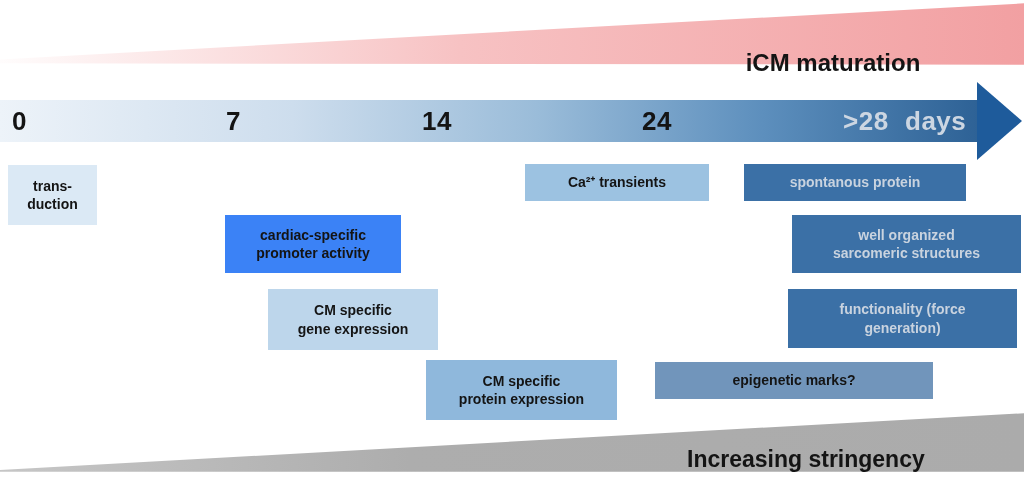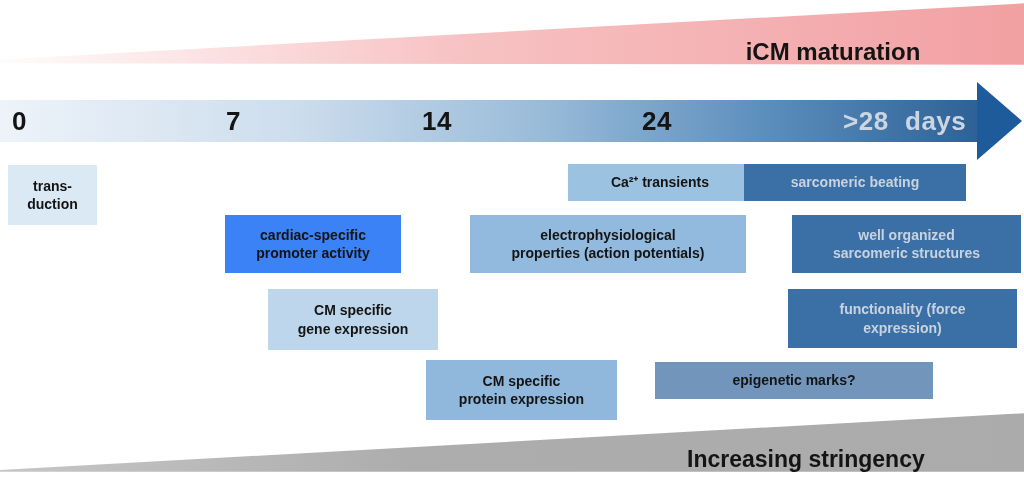--- a/index.html
+++ b/index.html
@@ -8,21 +8,21 @@
     font-family:"Liberation Sans", sans-serif; overflow:hidden;
   }
 
   
   .wedge-top {
     position:absolute; left:0; top:0; width:1024px; height:66px;
     background:linear-gradient(90deg, rgba(247,200,201,0.05) 0%, #f7c2c3 45%, #f2a0a2 100%);
     clip-path:polygon(0 90%, 100% 5%, 100% 98%, 0 96%);
   }
   .icm-title {
-    position:absolute; left:740px; top:38px; width:186px;
+    position:absolute; left:740px; top:49px; width:186px;
     font-size:24px; font-weight:bold; color:#141414; text-align:center;
   }
 
   
   .tl-bar {
     position:absolute; left:0; top:100px; width:977px; height:42px;
     background:linear-gradient(90deg, #edf3f9 0%, #cddded 30%, #9abcd9 55%, #5d8fbd 78%, #2e6296 100%);
   }
   .tl-head {
     position:absolute; left:977px; top:82px; width:0; height:0;
@@ -40,21 +40,21 @@
   
   .box {
     position:absolute; display:flex; align-items:center; justify-content:center;
     text-align:center; font-weight:bold; font-size:14px; line-height:1.32;
     white-space:pre-line;
   }
   .b1  { left:8px;   top:165px; width:89px;  height:60px; }
   .b2  { left:225px; top:215px; width:176px; height:58px; }
   .b3  { left:268px; top:289px; width:170px; height:61px; }
   .b4  { left:426px; top:360px; width:191px; height:60px; }
-  .b5  { left:568px; top:164px; width:184px; height:37px; }
+  .b5  { left:525px; top:164px; width:184px; height:37px; }
   .b6  { left:470px; top:215px; width:276px; height:58px; }
   .b7  { left:655px; top:362px; width:278px; height:37px; }
   .b8  { left:744px; top:164px; width:222px; height:37px; }
   .b9  { left:792px; top:215px; width:229px; height:58px; }
   .b10 { left:788px; top:289px; width:229px; height:59px; }
 
   
   .wedge-bottom {
     position:absolute; left:0; top:412px; width:1024px; height:61px;
     background:linear-gradient(90deg, #c6c6c6 0%, #adadad 40%, #ababab 100%);
@@ -84,25 +84,23 @@
 
   <div class="box b1" style="background-color: rgb(219, 233, 245); color: rgb(20, 20, 20);">trans-
 duction</div>
   <div class="box b2" style="background-color: #3b82f6; color: rgb(20, 20, 20);">cardiac-specific
 promoter activity</div>
   <div class="box b3" style="background-color: rgb(189, 214, 235); color: rgb(20, 20, 20);">CM specific
 gene expression</div>
   <div class="box b4" style="background-color: rgb(143, 184, 220); color: rgb(20, 20, 20);">CM specific
 protein expression</div>
   <div class="box b5" style="background-color: rgb(156, 194, 225); color: rgb(20, 20, 20);">Ca²⁺ transients</div>
-  <div class="box b6" style="background-color: rgb(146, 186, 222); color: rgb(20, 20, 20);">electrophysiological
-properties (action potentials)</div>
   <div class="box b7" style="background-color: rgb(113, 149, 187); color: rgb(20, 20, 20);">epigenetic marks?</div>
-  <div class="box b8" style="background-color: rgb(59, 112, 166); color: rgb(201, 211, 223);">sarcomeric beating</div>
+  <div class="box b8" style="background-color: rgb(59, 112, 166); color: rgb(201, 211, 223);">spontanous protein</div>
   <div class="box b9" style="background-color: rgb(59, 112, 166); color: rgb(201, 211, 223);">well organized
 sarcomeric structures</div>
   <div class="box b10" style="background-color: rgb(59, 112, 166); color: rgb(201, 211, 223);">functionality (force
-expression)</div>
+generation)</div>
 
   <div class="wedge-bottom"></div>
   <div class="stringency-title">Increasing stringency</div>
 
 </div>
 
 </body></html>

